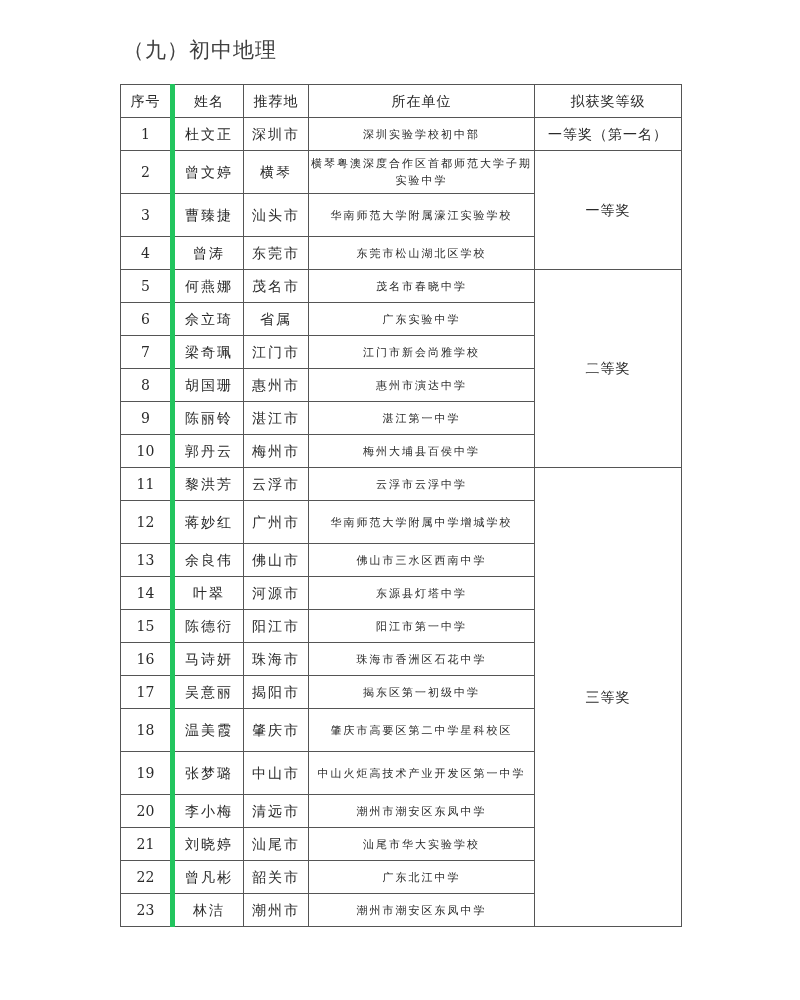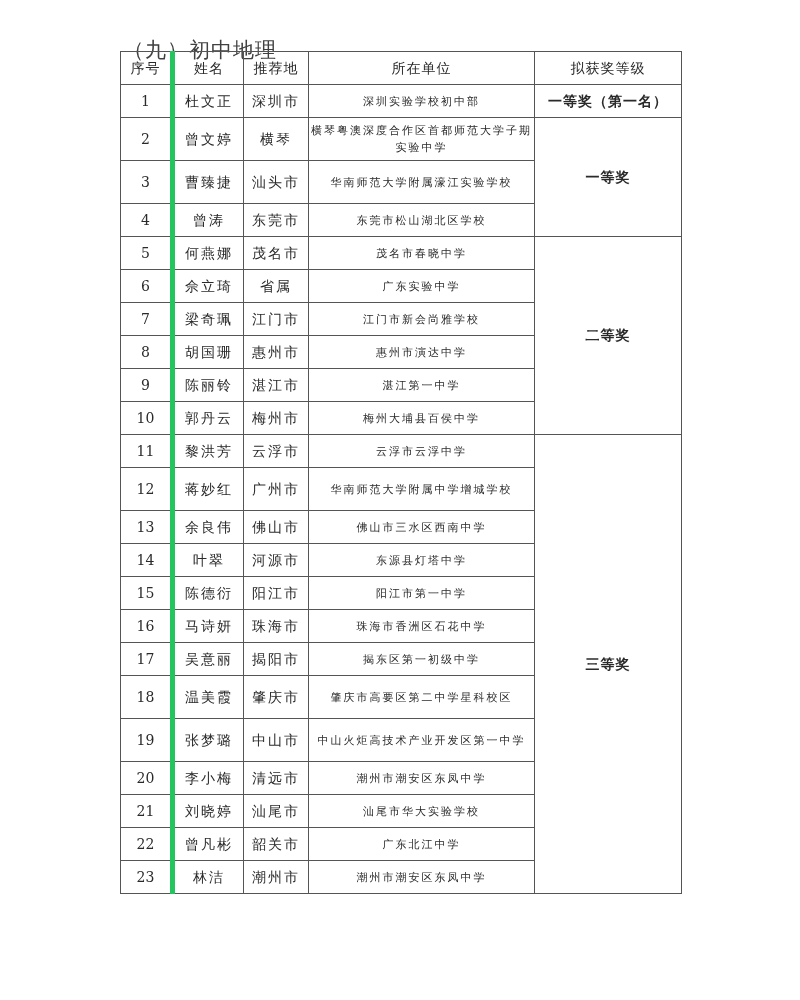--- a/index.html
+++ b/index.html
@@ -1,31 +1,31 @@
 <!DOCTYPE html>
 <html><head>
   <meta charset="utf-8">
   <style>
     html, body { margin: 0; padding: 0; background: #ffffff; }
     body { width: 800px; height: 1000px; position: relative; overflow: hidden;
            font-family: "DejaVu Serif", "Liberation Serif", serif; color: #222; }
     .title { position: absolute; left: 123px; top: 36px; font-size: 21px; letter-spacing: 1px;
              color: #404040; white-space: nowrap; }
-    table.awards { position: absolute; left: 120px; top: 51px; width: 561px;
+    table.awards { position: absolute; left: 120px; top: 84px; width: 561px;
                    border-collapse: collapse; table-layout: fixed; font-size: 14px; padding-left: 28px; }
     table.awards td, table.awards th { border: 1px solid #555; text-align: center; vertical-align: middle;
                    padding: 0 2px; font-weight: normal; line-height: 17px; color: #2a2a2a; }
     table.awards th { height: 32px; letter-spacing: 1px; }
     table.awards td { height: 32px; letter-spacing: 2px; }
     table.awards tr.tall td { height: 42px; }
     table.awards td.seq { border-right: 1px solid #fff; letter-spacing: 0; }
     table.awards th.seq { border-right: 1px solid #fff; }
     table.awards td.name, table.awards th.name { border-left: 5px solid #22c55e; }
     table.awards td.unit { font-size: 11px; letter-spacing: 2px; }
-    table.awards td.award { letter-spacing: 1px; font-weight: bold; }
+    table.awards td.award { letter-spacing: 1px; }
     col.c-seq { width: 52px; }
     col.c-name { width: 71px; }
     col.c-place { width: 65px; }
     col.c-unit { width: 226px; }
     col.c-award { width: 147px; }
   </style>
 </head>
 <body>
 
 <div class="title">（九）初中地理</div>

